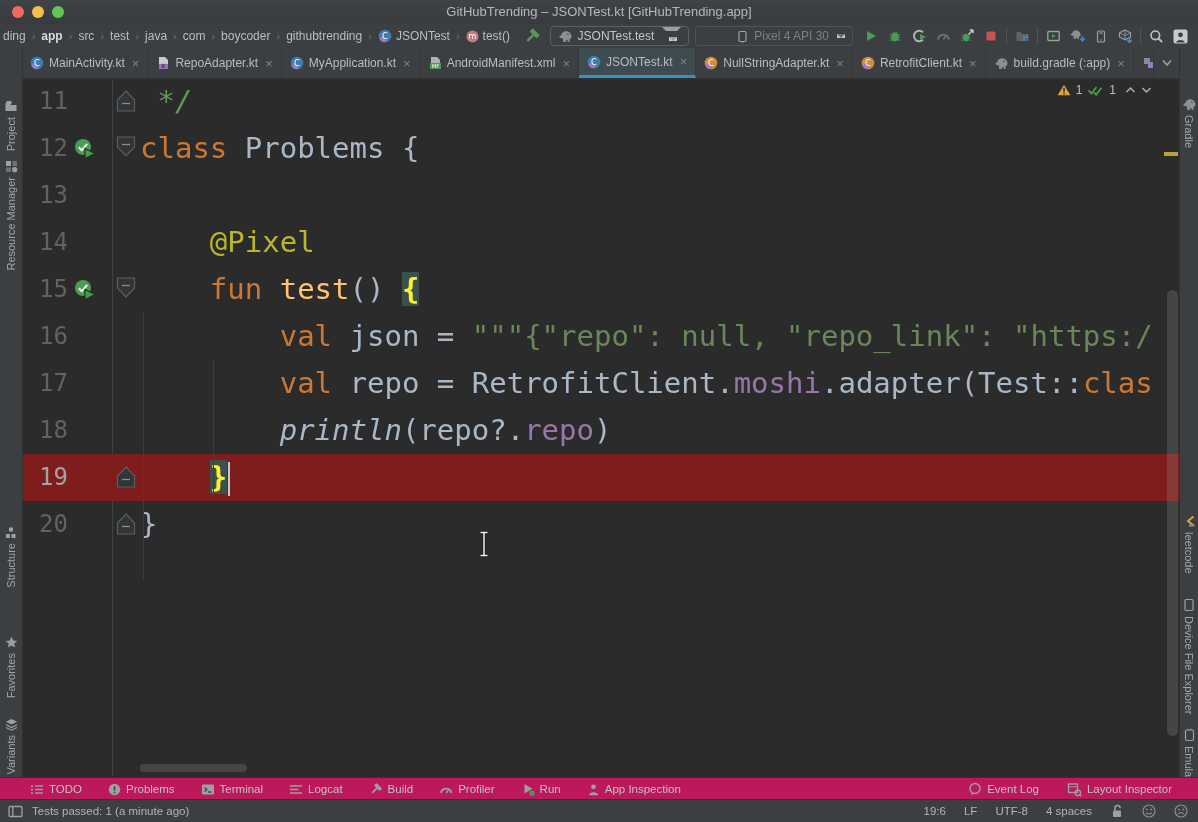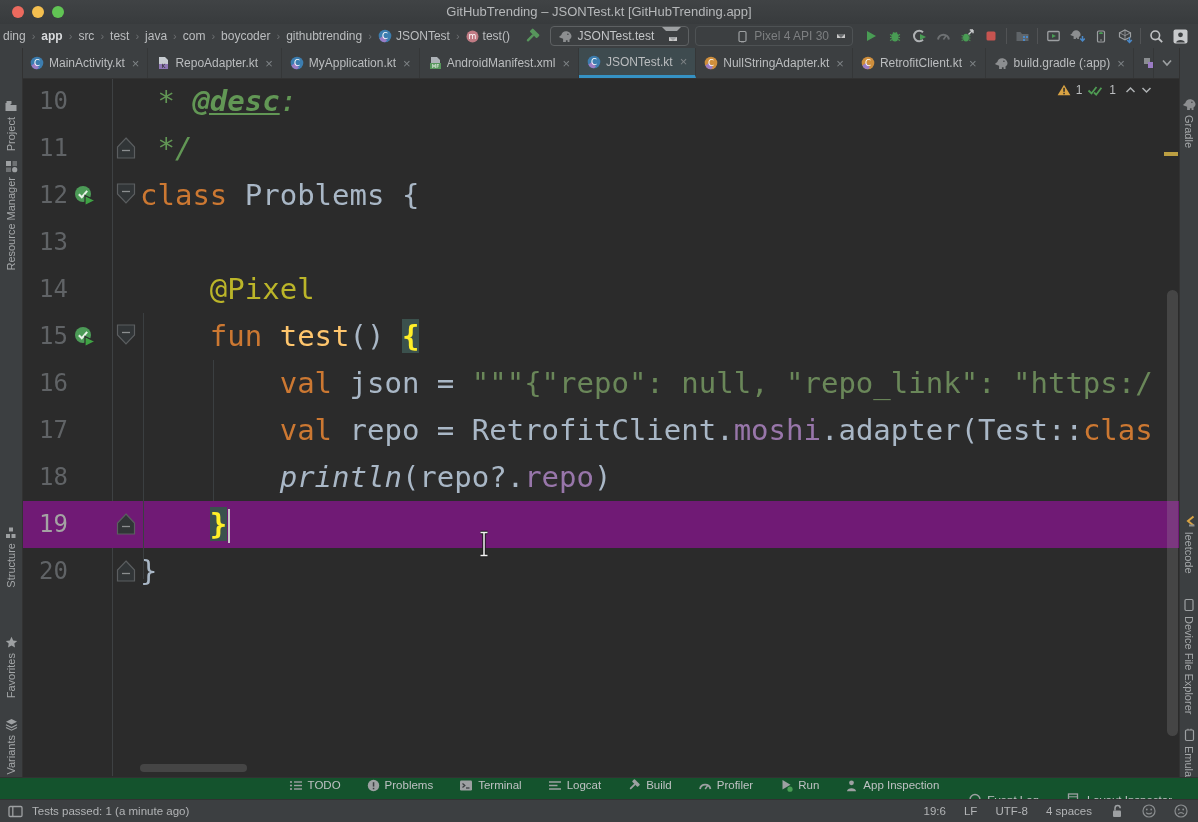--- a/index.html
+++ b/index.html
@@ -44,43 +44,43 @@
   .tab{display:flex;align-items:center;gap:5px;padding:0 8px;font-size:12px;color:#BBBDBF;
        border-right:1px solid #353738;box-sizing:border-box;height:30px;white-space:nowrap;}
   .tab .close{color:#7F8487;font-size:13px;margin-left:2px;}
   .tab.selected{background:#3E4B4F;border-bottom:3px solid #3592C4;}
   .tab.partial{width:40px;overflow:hidden;padding-right:0;}
   .tab-chevron{display:flex;align-items:center;padding:0 6px;}
   
   .editor{position:absolute;top:78px;left:22px;right:18px;bottom:46px;background:#2B2B2B;overflow:hidden;z-index:1;}
   .gutter-border{position:absolute;top:0;bottom:0;left:90px;width:1px;background:#3E4143;}
   .row{position:relative;height:47px;}
-  .row.current{background:#701a75;}
+  .row.current{background:#7f1d1d;}
   .ln{position:absolute;left:0;top:0;width:46px;text-align:right;
       font:24px/47px "DejaVu Sans Mono",monospace;color:#606366;}
   .row.current .ln{color:#A4A3A3;}
   .gut-run{position:absolute;left:52px;top:13px;}
   .gut-fold{position:absolute;left:93px;top:10px;}
   .code{position:absolute;left:118px;top:0;white-space:pre;font:29px/47px "DejaVu Sans Mono",monospace;color:#A9B7C6;}
   .tk-kw{color:#CC7832;} .tk-txt{color:#A9B7C6;} .tk-str{color:#6A8759;}
   .tk-cmt{color:#629755;font-style:italic;}
   .tk-cmt-tag{color:#629755;font-style:italic;font-weight:bold;text-decoration:underline;}
   .tk-ann{color:#BBB529;} .tk-fn{color:#FFC66D;} .tk-fn-it{color:#A9B7C6;font-style:italic;}
   .tk-prop{color:#9876AA;} 
   .tk-brace{color:#FFEF28;font-weight:bold;background:#3B514D;}
   .caret{display:inline-block;width:2px;height:34px;background:#C8C8C8;vertical-align:middle;margin-left:1px;}
   .indent-guide{position:absolute;width:1px;background:#3B3F41;}
   .insp{position:absolute;top:5px;right:28px;display:flex;align-items:center;gap:5px;font-size:12px;color:#BBBDBF;z-index:3;}
   .vscroll{position:absolute;right:2px;top:212px;width:11px;height:446px;background:rgba(166,166,166,.22);border-radius:6px;}
   .hscroll{position:absolute;left:118px;bottom:4px;width:107px;height:8px;background:rgba(166,166,166,.22);border-radius:4px;}
   .stripe-mark{position:absolute;right:2px;top:74px;width:14px;height:4px;background:#BC9F42;}
   .mouse{position:absolute;left:455px;top:452px;z-index:6;}
   
-  .toolwin{position:absolute;left:0;right:0;bottom:22px;height:22px;background:#14532d;border-top:1px solid #323232;
-           display:flex;align-items:center;font-size:11.5px;color:#BFC1C3;z-index:6;flex-direction:column;}
+  .toolwin{position:absolute;left:0;right:0;bottom:22px;height:22px;background:#be185d;border-top:1px solid #323232;
+           display:flex;align-items:center;font-size:11.5px;color:#BFC1C3;z-index:6;}
   .toolwin .grp-left{display:flex;align-items:center;gap:26px;padding-left:30px;}
   .toolwin .grp-right{display:flex;align-items:center;gap:28px;margin-left:auto;padding-right:26px;}
   .tw-item{display:flex;align-items:center;gap:5px;}
   .statusbar{position:absolute;left:0;right:0;bottom:0;height:22px;background:#3C3F41;border-top:1px solid #323232;
              display:flex;align-items:center;font-size:11.5px;color:#B2B4B6;z-index:6;}
   .sb-left{display:flex;align-items:center;gap:9px;padding-left:8px;}
   .sb-right{display:flex;align-items:center;gap:18px;margin-left:auto;padding-right:10px;}
 </style>
 </head>
 <body>
@@ -505,24 +505,20 @@
             <path d="M3 2.5 L7 7 11 2.5" stroke="#9DA0A2" stroke-width="1.7" fill="none"></path>
           </svg>
         </span>
       </div>
     </div>
 
   <div class="editor">
     <div class="gutter-border"></div>
     <div id="rows">
         <div class="row">
-          <span class="ln">10</span>
-          <span class="code"><span class="tk-cmt"> * </span><span class="tk-cmt-tag">@desc</span><span class="tk-cmt">:</span></span>
-        </div>
-        <div class="row">
           <span class="ln">11</span>
           <span class="gut-fold"><svg width="22" height="25" viewBox="0 0 22 25">
               <path d="M11 3 L19.5 12 V23 H2.5 V12 Z" fill="#313537" stroke="#5B5E60" stroke-width="1.2"></path>
               <line x1="7" y1="15.5" x2="15" y2="15.5" stroke="#8B8E90" stroke-width="1.3"></line>
             </svg></span>
           <span class="code"><span class="tk-cmt"> */</span></span>
         </div>
         <div class="row">
           <span class="ln">12</span>
           <span class="gut-run"><svg width="22" height="22" viewBox="0 0 22 22">

